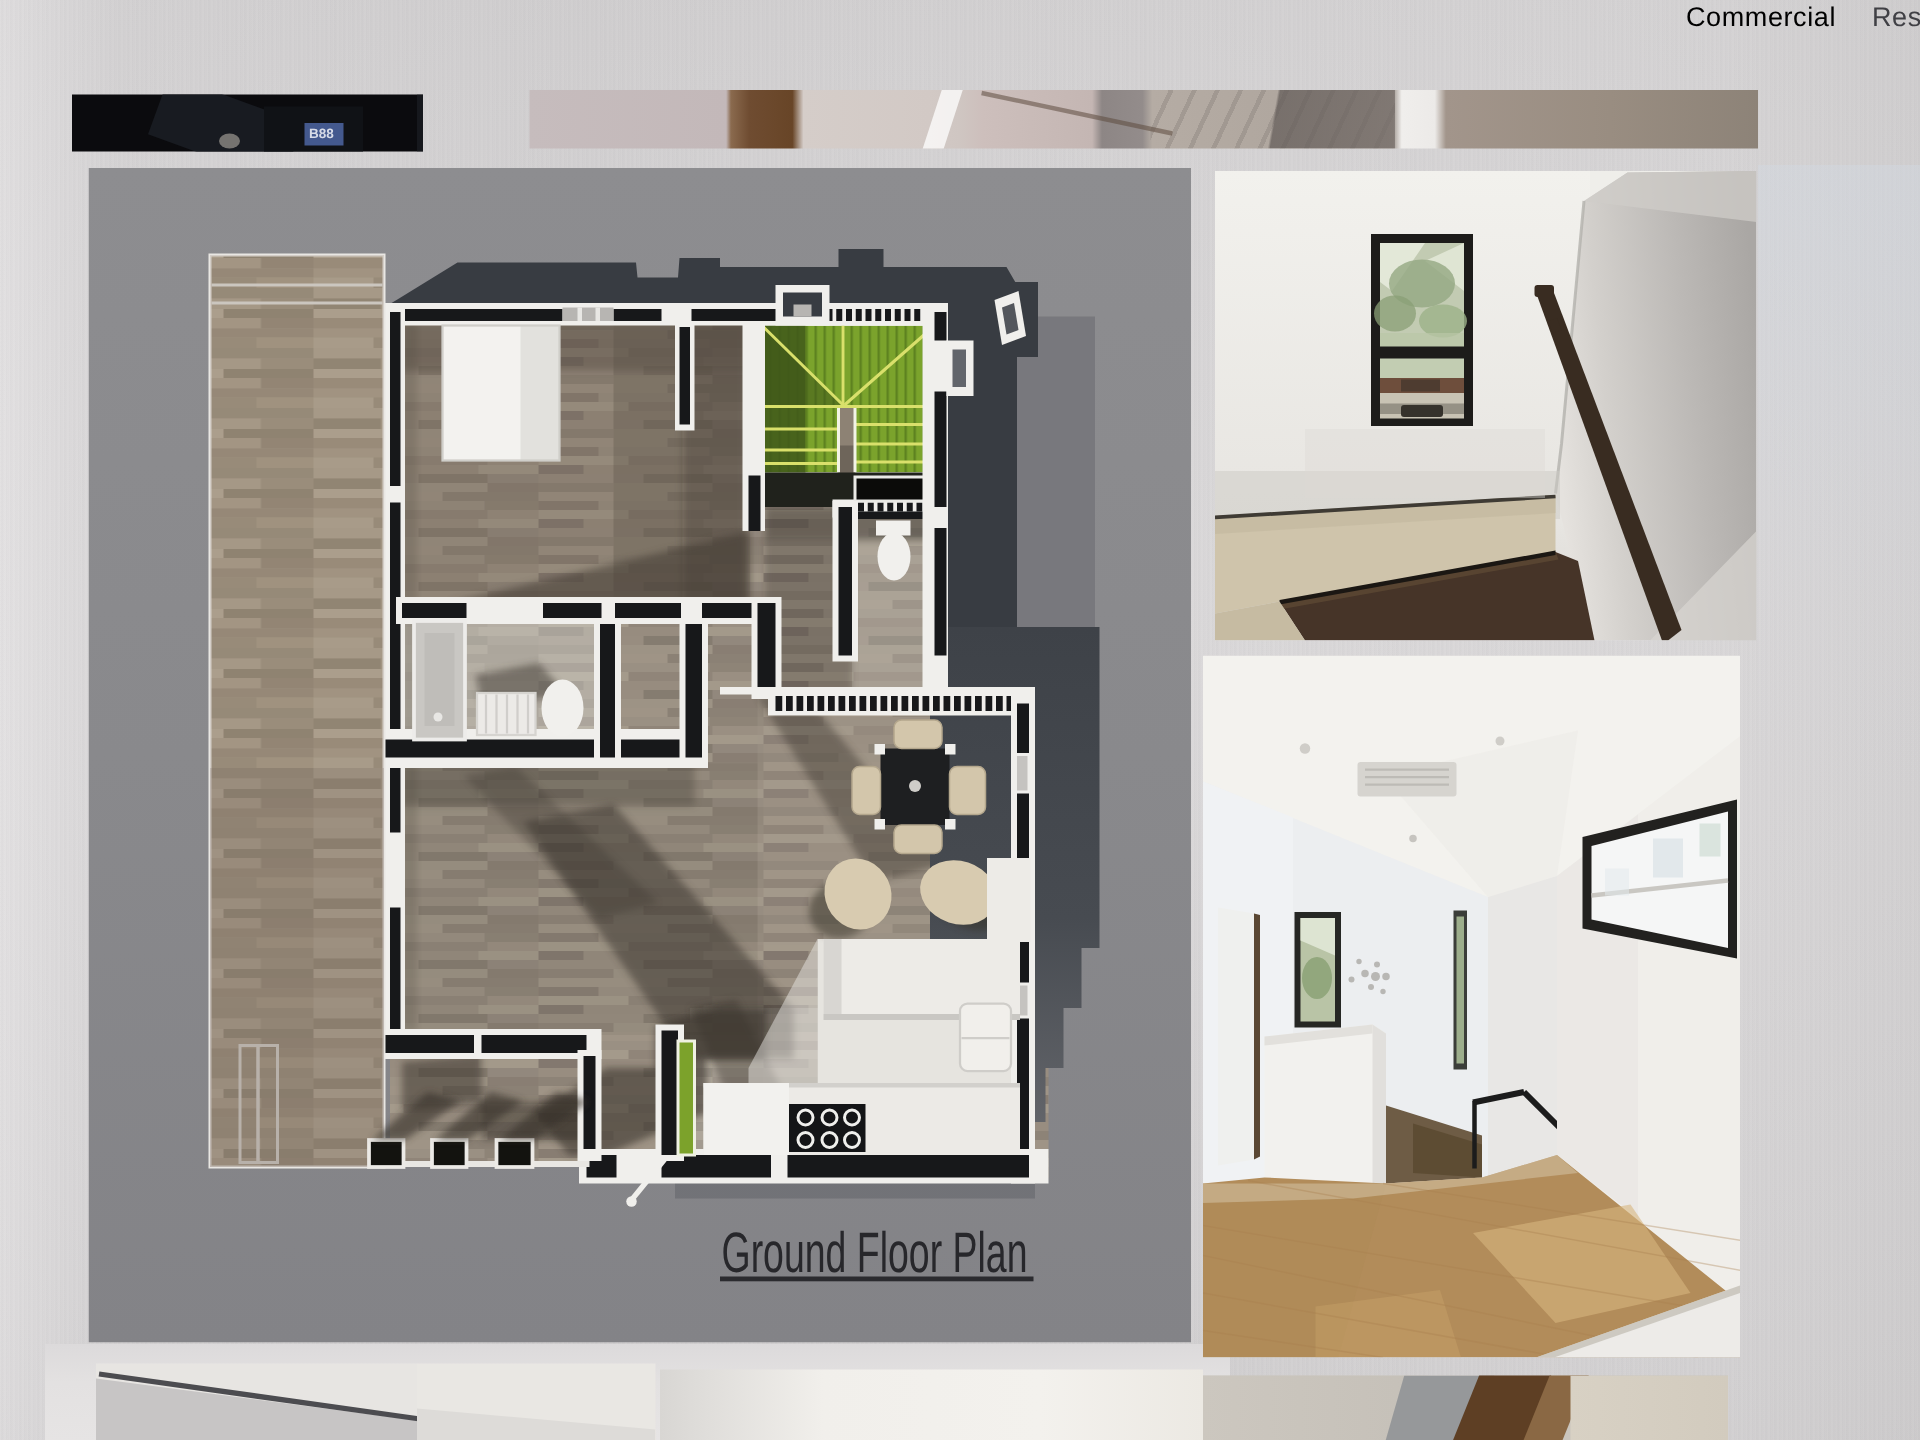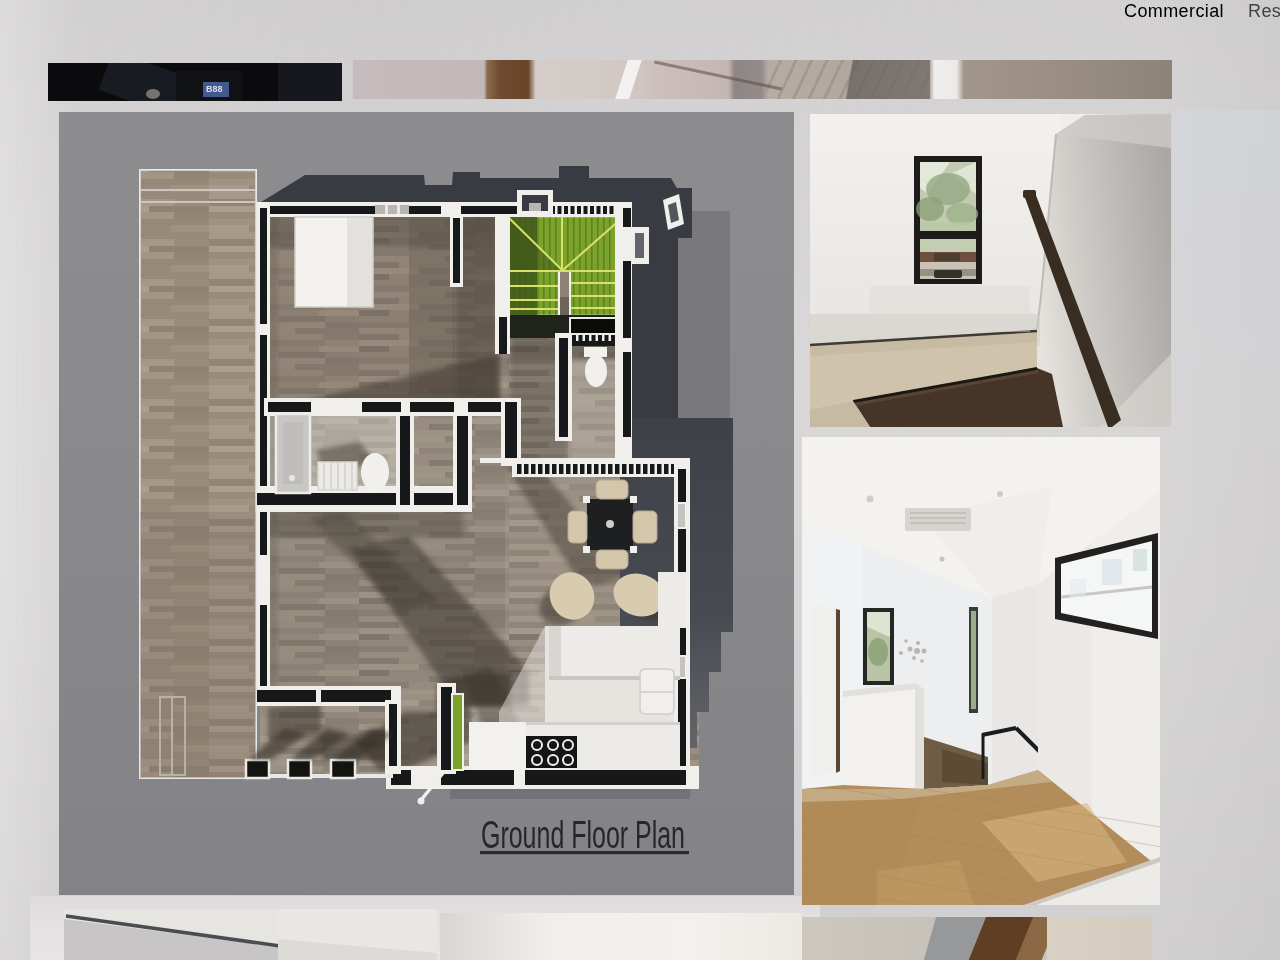--- a/index.html
+++ b/index.html
@@ -20,21 +20,21 @@
   background:repeating-linear-gradient(90deg, rgba(255,255,255,0.05) 0 1px, rgba(125,125,135,0.05) 1px 2px, rgba(165,155,165,0.03) 2px 3px);"></div>
 
 <div class="abs" style="left:1172px;top:110px;width:108px;height:420px;background:linear-gradient(180deg, rgba(210,217,226,0.45), rgba(214,214,218,0.15) 70%, rgba(214,212,213,0));"></div>
 
 <div class="abs" style="left:30px;top:896px;width:790px;height:64px;background:linear-gradient(180deg,#dcdadb,#e3e1e1 40%,#e6e4e4);"></div>
 
 <div class="abs" style="left:1124px;top:1px;width:110px;height:24px;color:#000000;font-size:18px;letter-spacing:.4px;">Commercial</div>
 
 <div class="abs" style="left:1248px;top:1px;width:40px;height:24px;color:#404045;font-size:18px;letter-spacing:.4px;">Res</div>
 
-<div class="abs" style="left:48px;top:63px;width:294px;height:38px;background:#0b0b0e;overflow:hidden;">
+<div class="abs" style="left:48px;top:63px;width:234px;height:38px;background:#0b0b0e;overflow:hidden;">
   <div class="abs" style="left:55px;top:2px;width:95px;height:42px;background:#181b21;transform:rotate(20deg);"></div>
   <div class="abs" style="left:128px;top:8px;width:66px;height:34px;background:#101216;"></div>
   <div class="abs" style="left:98px;top:26px;width:14px;height:10px;background:#8d8a84;border-radius:50%;opacity:.8;"></div>
 
   <div class="abs" style="left:155px;top:19px;width:26px;height:15px;background:#44598e;"></div>
   <div class="abs" style="left:158px;top:21px;width:22px;height:10px;color:#d8dce8;font-size:9px;line-height:10px;font-weight:bold;">B88</div>
   <div class="abs" style="left:230px;top:0px;width:70px;height:38px;background:#16181d;"></div>
 
 </div>
 

